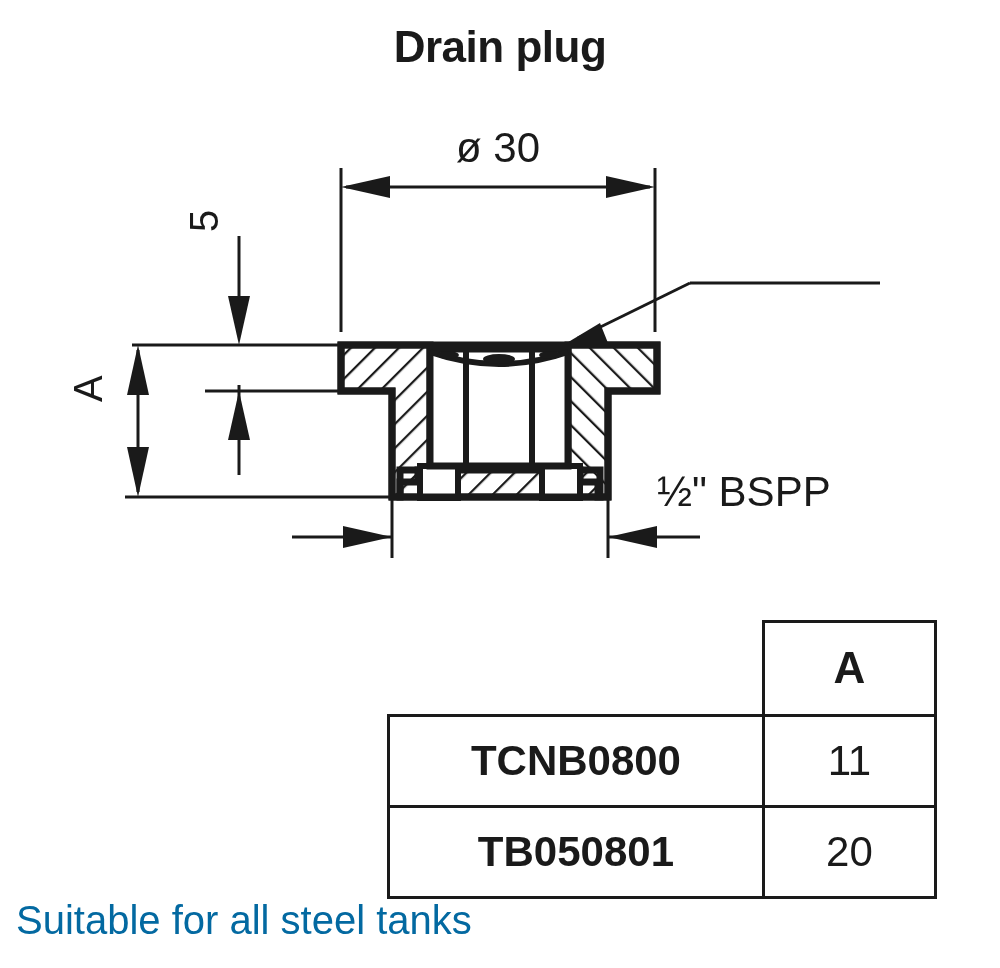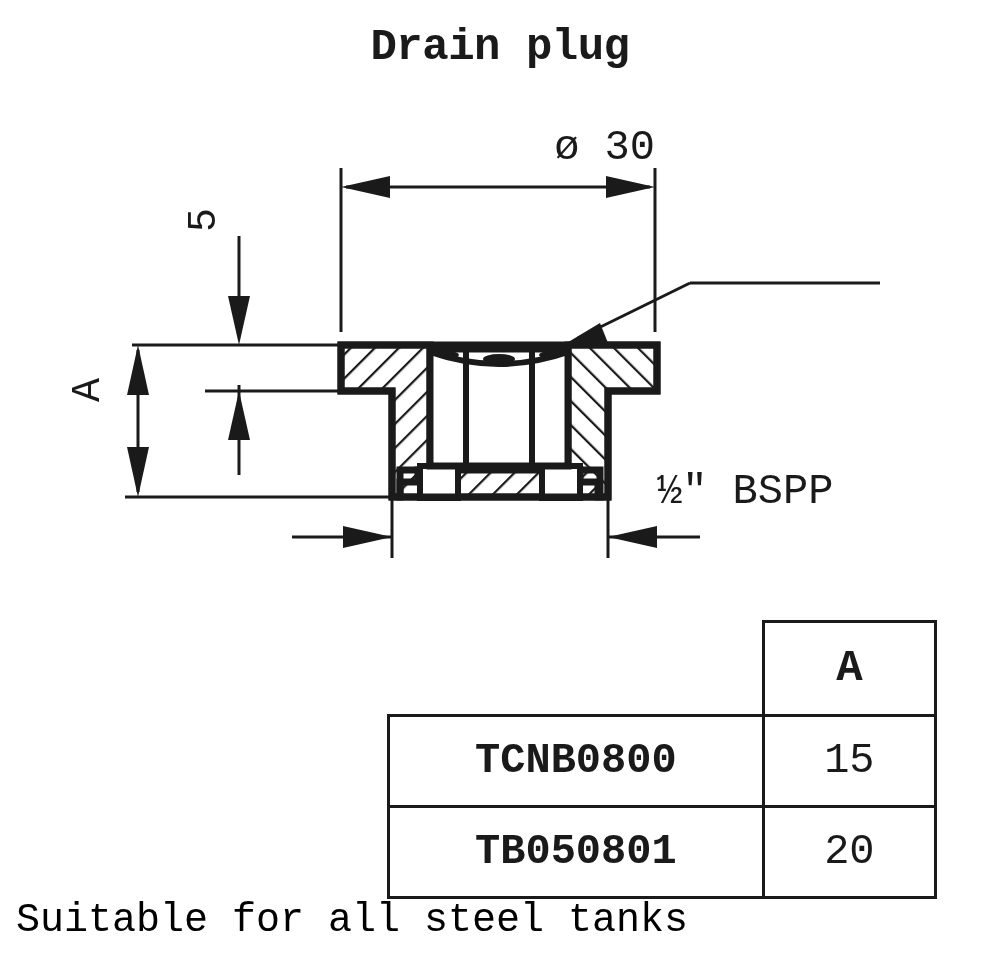--- a/index.html
+++ b/index.html
@@ -7,37 +7,37 @@
     margin: 0;
     padding: 0;
     background: #ffffff;
   }
   #page {
     position: relative;
     width: 1000px;
     height: 968px;
     background: #ffffff;
     overflow: hidden;
-    font-family: Liberation Mono, monospace;
+    font-family: Liberation Sans, sans-serif;
     color: #1a1a1a;
   }
   .abs { position: absolute; }
 
   
   #title {
     left: 0; top: 22px; width: 1000px;
     text-align: center;
     font-size: 44px;
     font-weight: bold;
     letter-spacing: -0.5px;
     color: #1a1a1a;
   }
   #dim-diameter {
     left: 341px; top: 124px; width: 314px;
-    text-align: right;
+    text-align: center;
     font-size: 42px;
     font-weight: normal;
     color: #1a1a1a;
   }
   #dim-hex {
     left: 696px; top: 225px;
     font-size: 42px;
     white-space: nowrap;
     color: #1a1a1a;
   }
@@ -60,21 +60,21 @@
     font-size: 40px;
     transform: rotate(-90deg);
     transform-origin: left top;
     white-space: nowrap;
     color: #1a1a1a;
   }
   #footnote {
     left: 16px; top: 898px;
     font-size: 40px;
     white-space: nowrap;
-    color: #000000;
+    color: #0369a1;
   }
 
   
   #spec-table {
     left: 387px; top: 620px;
     width: 550px;
     border-collapse: collapse;
   }
   #spec-table td, #spec-table th {
     border: 3px solid #1a1a1a;
@@ -209,21 +209,21 @@
   <table class="abs" id="spec-table">
     <thead>
       <tr>
         <th class="col-part hdr-blank"></th>
         <th class="col-a hdr-a">A</th>
       </tr>
     </thead>
     <tbody>
       <tr>
         <td class="col-part">TCNB0800</td>
-        <td class="col-a val-a">15</td>
+        <td class="col-a val-a">11</td>
       </tr>
       <tr>
         <td class="col-part">TB050801</td>
         <td class="col-a val-a">20</td>
       </tr>
     </tbody>
   </table>
 
   <div class="abs" id="footnote">Suitable for all steel tanks</div>
 

